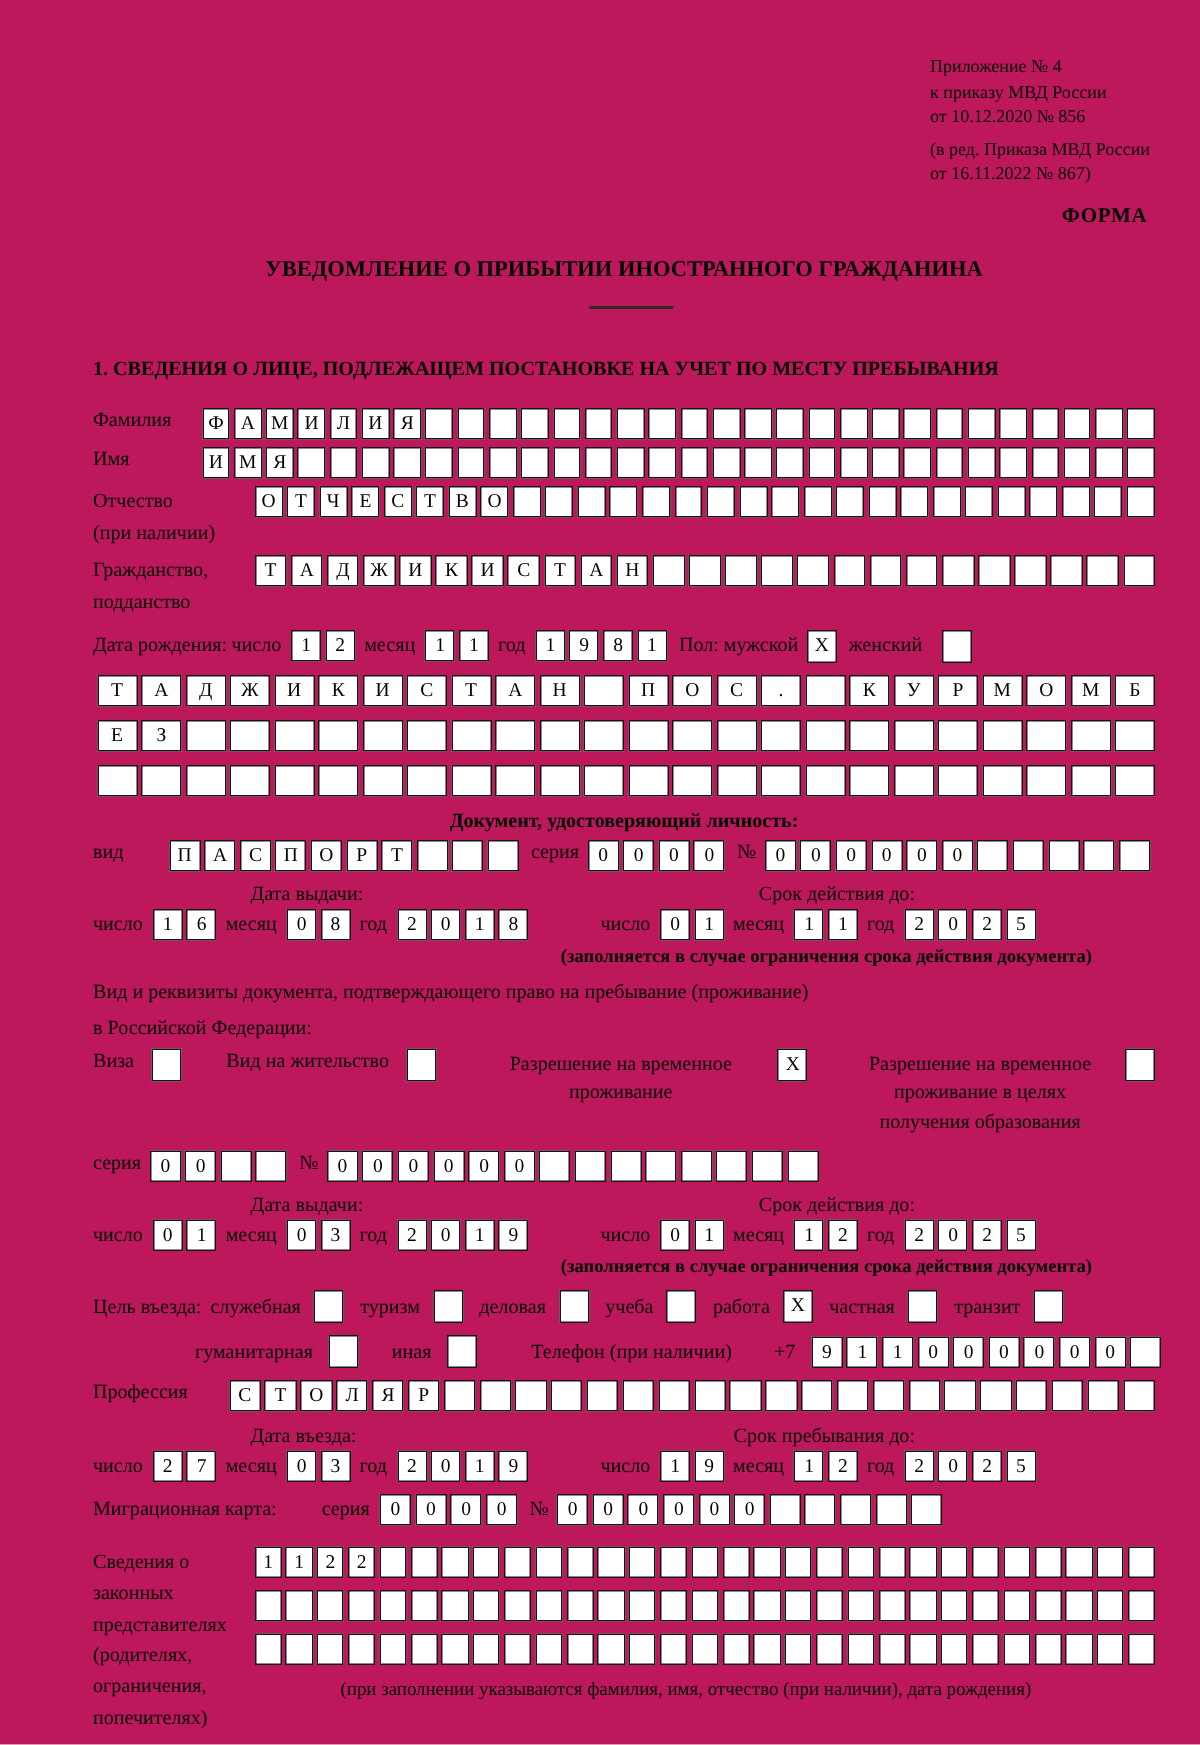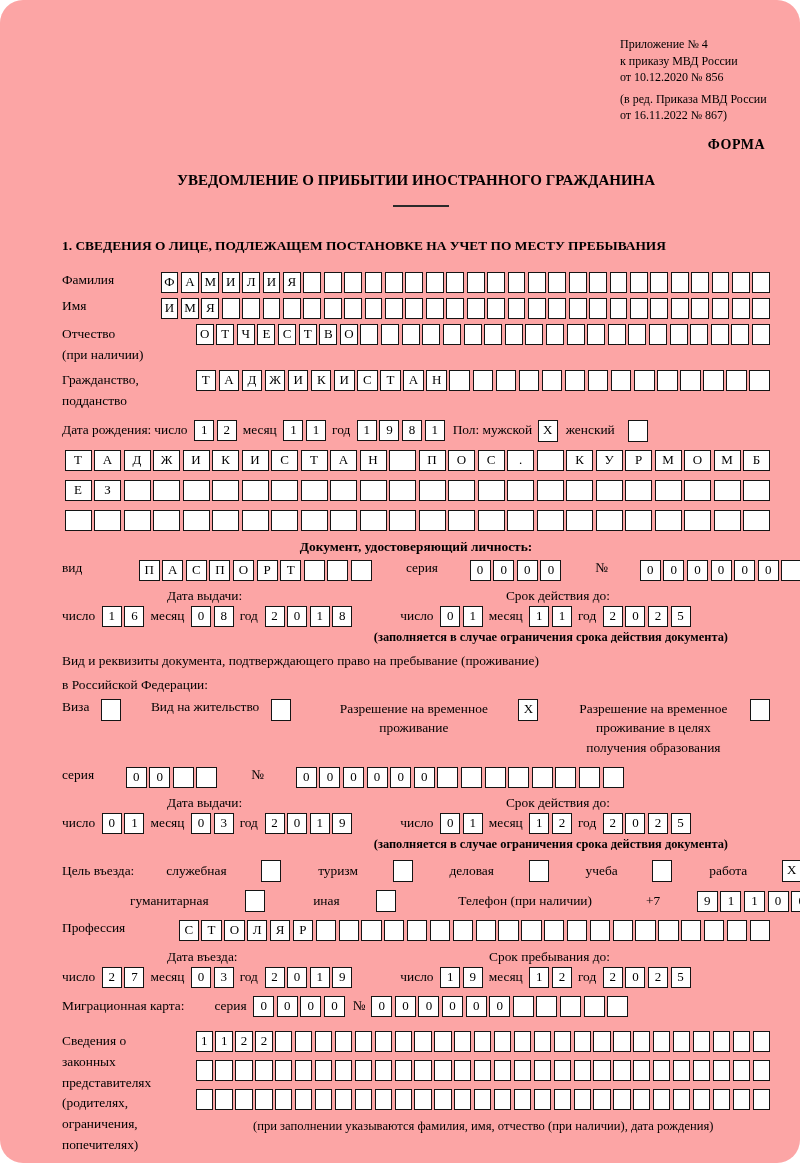--- a/index.html
+++ b/index.html
@@ -1,28 +1,28 @@
 <!DOCTYPE html>
 <html><head>
 <meta charset="utf-8">
 <style>
   html,body{margin:0;padding:0;background:#fff;}
   .page{
-    width:800px;height:1163px;background:#fca5a5;color:#000;
+    width:800px;height:1163px;background:#be185d;color:#000;
     font-family:"Liberation Serif","DejaVu Serif",serif;
-    box-sizing:border-box;padding:36px 30px 0 62px;overflow:hidden;position:relative;border-radius:23px;
+    box-sizing:border-box;padding:36px 30px 0 62px;overflow:hidden;position:relative;
   }
   .annex{margin-left:558px;font-size:12px;line-height:1.38;}
   .annex .gap{margin-top:5px;}
   .forma{font-weight:bold;font-size:14px;text-align:right;padding-right:5px;margin-top:13px;letter-spacing:.5px;}
   .title{text-align:center;font-weight:bold;font-size:15px;line-height:1.5;margin-top:16px;}
   .blank-line{display:inline-block;width:56px;border-bottom:2.5px solid #2b2b2b;height:12px;margin-left:10px;}
   .section{font-weight:bold;font-size:13.4px;margin-top:24px;}
   .lbl{font-size:13.4px;line-height:1.25;white-space:nowrap;}
-  .row{display:flex;align-items:flex-start;margin-top:5px;gap:26px;}
+  .row{display:flex;align-items:flex-start;margin-top:5px;}
   .cellrow{display:flex;flex:1 1 auto;min-width:0;}
   .cell{
     flex:1 1 0;height:21px;border:1.7px solid #141414;margin-left:2.6px;
     box-sizing:border-box;text-align:center;font-size:13px;line-height:18px;min-width:0;
     background:#fff;
   }
   .fx .cell{flex:0 0 20px;}
   .fxm .cell{flex:0 0 21px;}
   .fx1{flex:0 0 auto;}
   .fx1 .cell{flex:0 0 20px;height:22px;}

